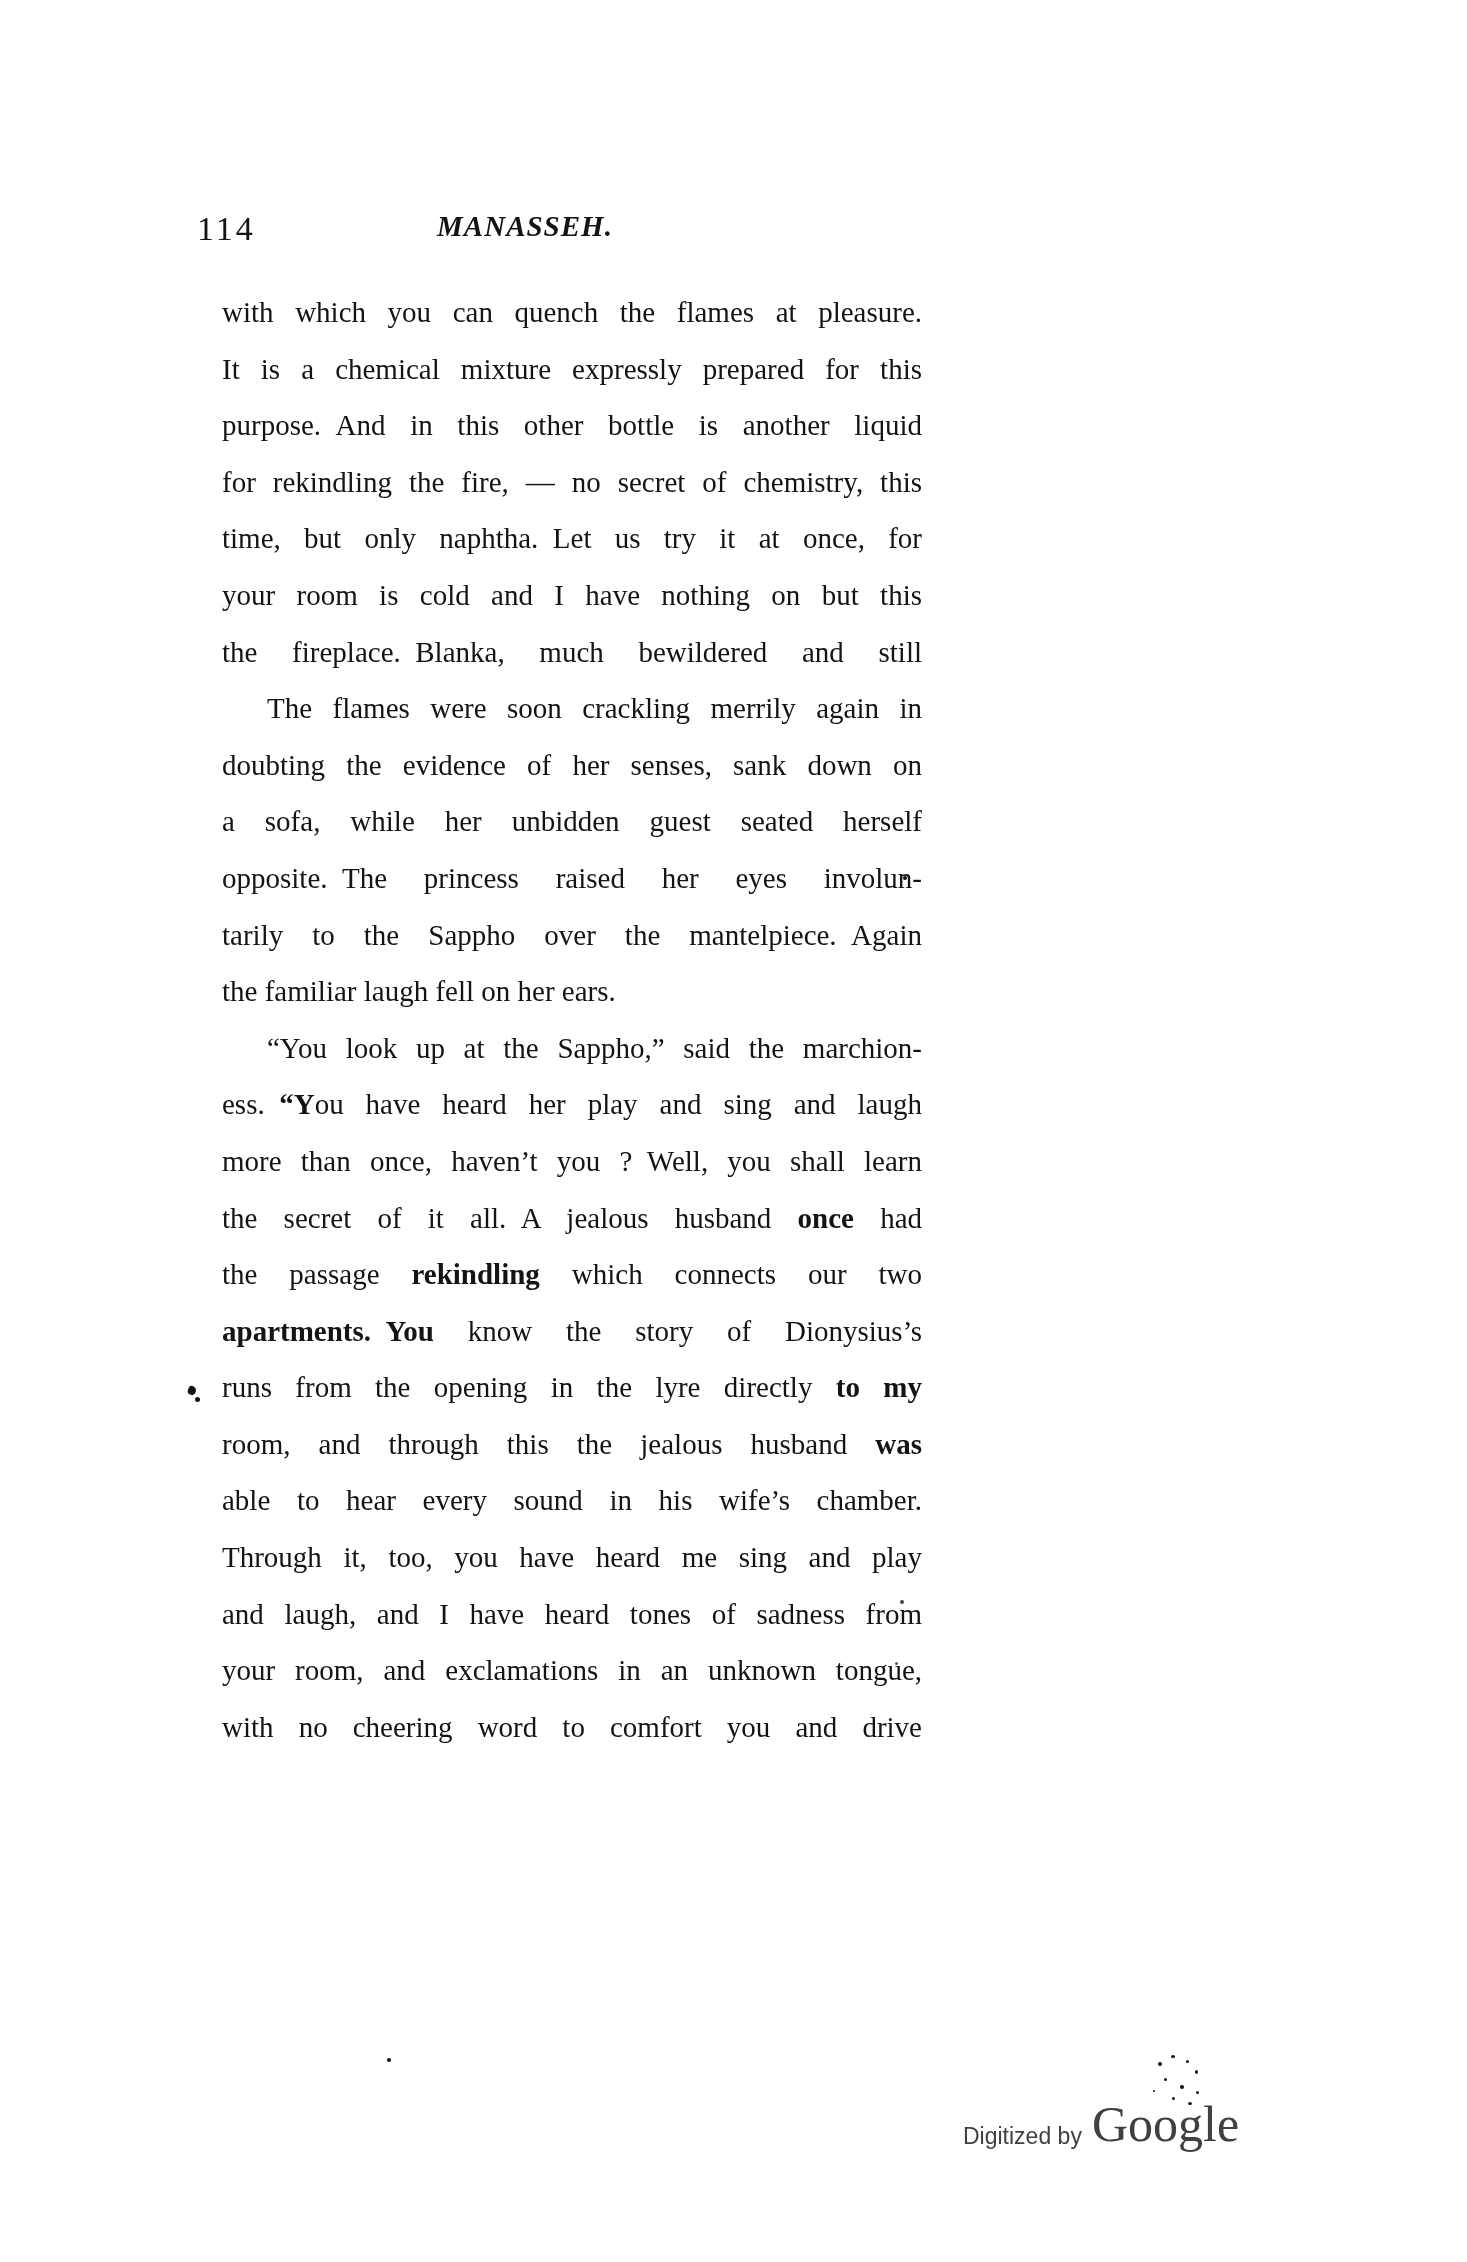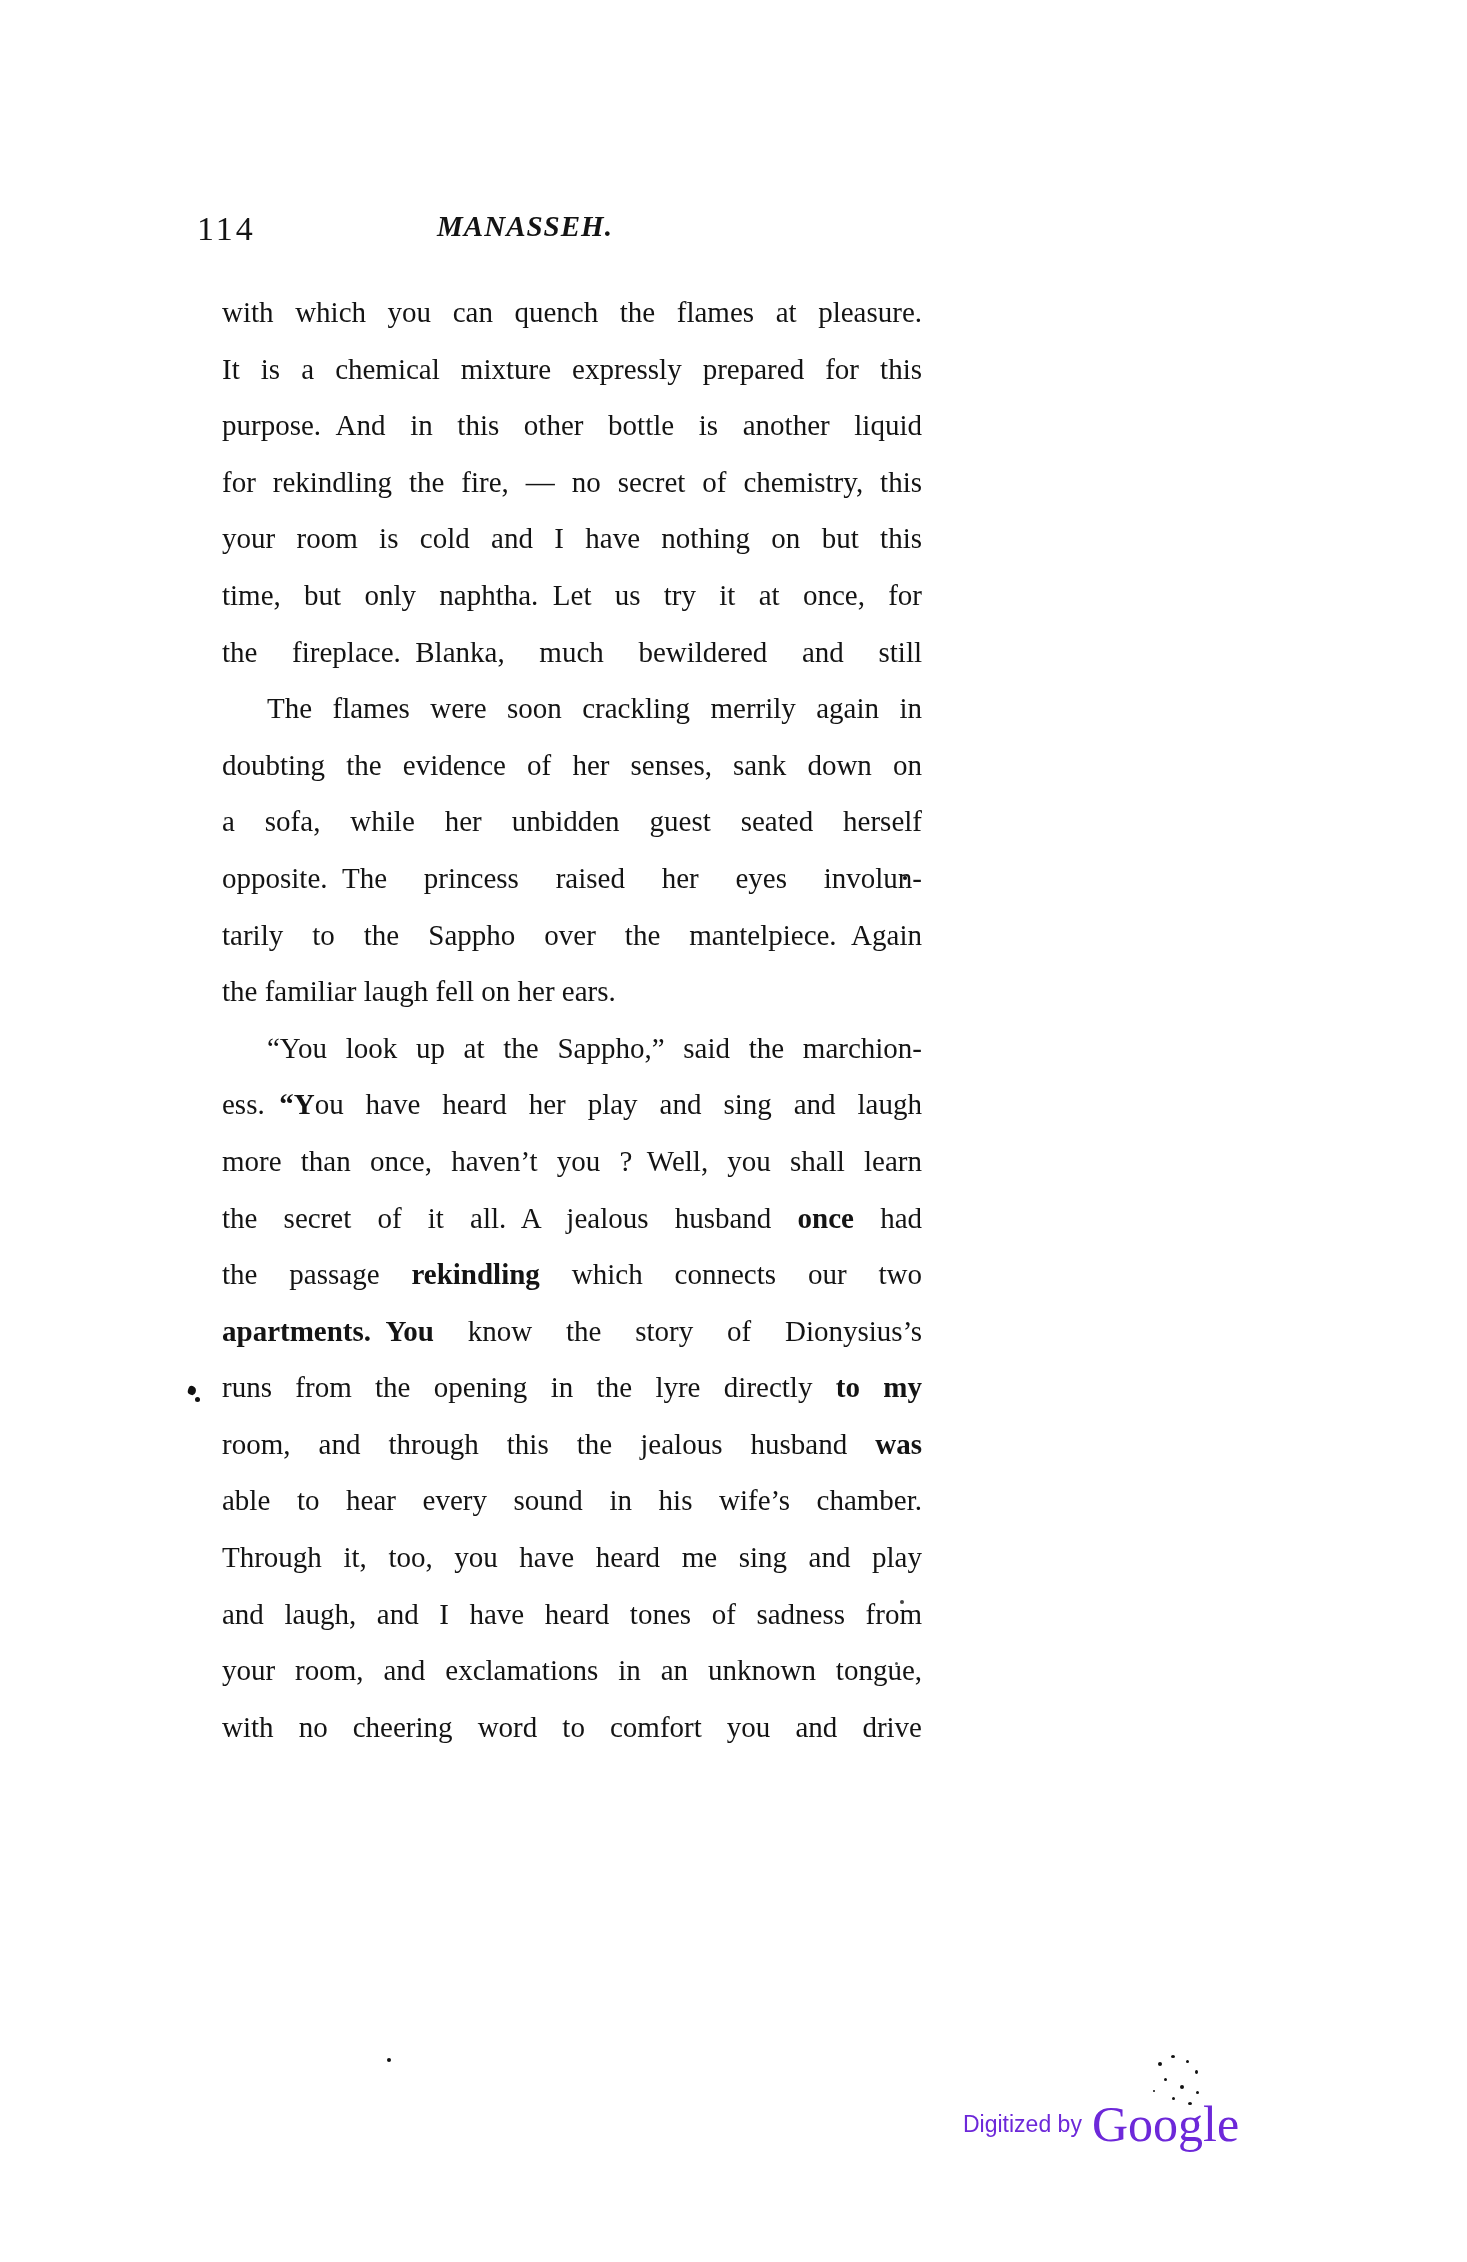--- a/index.html
+++ b/index.html
@@ -29,22 +29,22 @@
     height:56.6px;line-height:56.6px;
     text-align:justify;
     -moz-text-align-last:justify;
     text-align-last:justify;
   }
   .line.indent{padding-left:45px;}
   .line.lastline{text-align-last:left;-moz-text-align-last:left;}
   .b{font-weight:bold;}
   .footer{
     position:absolute;left:963px;top:2098px;
-    display:flex;align-items:center;gap:10px;
-    color:#6d28d9;
+    display:flex;align-items:flex-end;gap:10px;
+    color:#404040;
   }
   .dig{
     font-family:"Liberation Sans", sans-serif;
     font-size:23px;
   }
   .google{
     font-family:"Liberation Serif", serif;
     font-size:50px;line-height:52px;letter-spacing:0px;
   }
   .mark{position:absolute;background:#111;border-radius:50%;}
@@ -56,22 +56,22 @@
 <div class="page">
 
   <div class="page-number">114</div>
   <div class="running-title">MANASSEH.</div>
 
   <div class="text-block">
       <div class="line"><span>with which you can quench the flames at pleasure.</span></div>
       <div class="line"><span>It is a chemical mixture expressly prepared for this</span></div>
       <div class="line"><span>purpose. And in this other bottle is another liquid</span></div>
       <div class="line"><span>for rekindling the fire, — no secret of chemistry, this</span></div>
+      <div class="line"><span>time, but only naphtha. Let us try it at once, for</span></div>
       <div class="line"><span>your room is cold and I have nothing on but this</span></div>
-      <div class="line"><span>time, but only naphtha. Let us try it at once, for</span></div>
       <div class="line"><span>the fireplace. Blanka, much bewildered and still</span></div>
       <div class="line indent"><span>The flames were soon crackling merrily again in</span></div>
       <div class="line"><span>doubting the evidence of her senses, sank down on</span></div>
       <div class="line"><span>a sofa, while her unbidden guest seated herself</span></div>
       <div class="line"><span>opposite. The princess raised her eyes involun-</span></div>
       <div class="line"><span>tarily to the Sappho over the mantelpiece. Again</span></div>
       <div class="line lastline"><span>the familiar laugh fell on her ears.</span></div>
       <div class="line indent"><span>“You look up at the Sappho,” said the marchion-</span></div>
       <div class="line"><span>ess. </span><span class="b">“Y</span><span>ou have heard her play and sing and laugh</span></div>
       <div class="line"><span>more than once, haven’t you ? Well, you shall learn</span></div>

